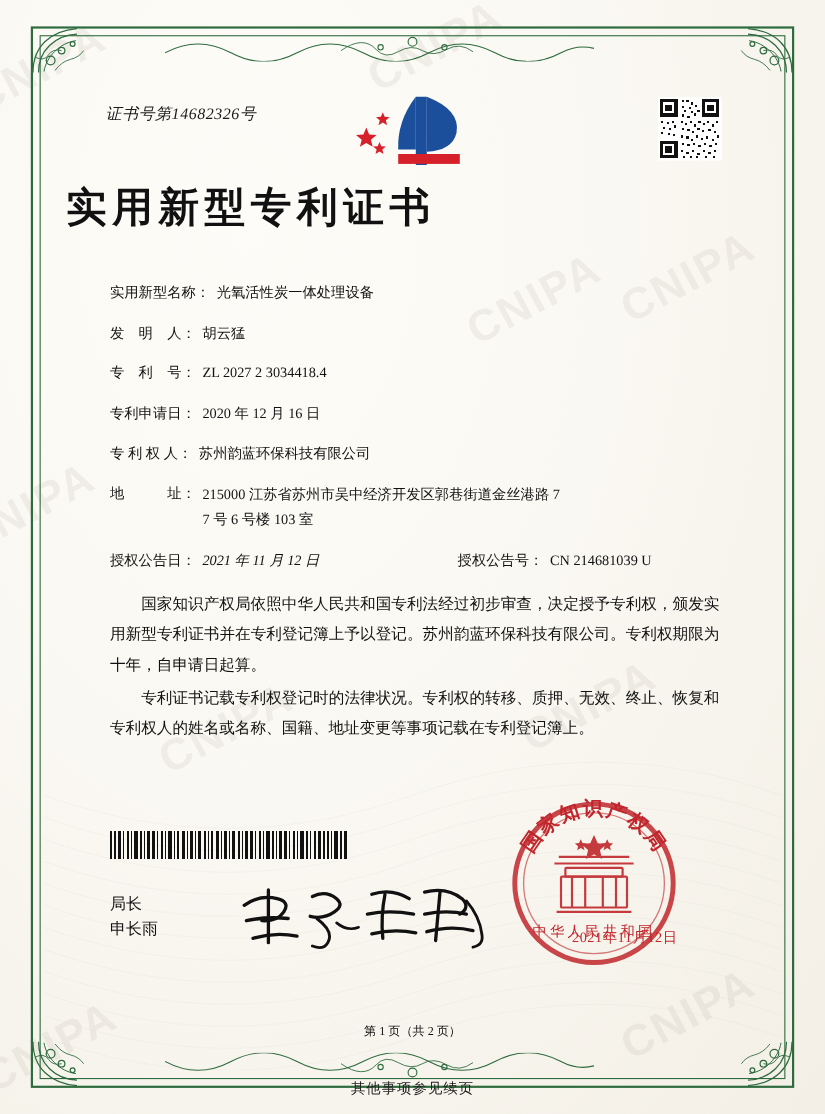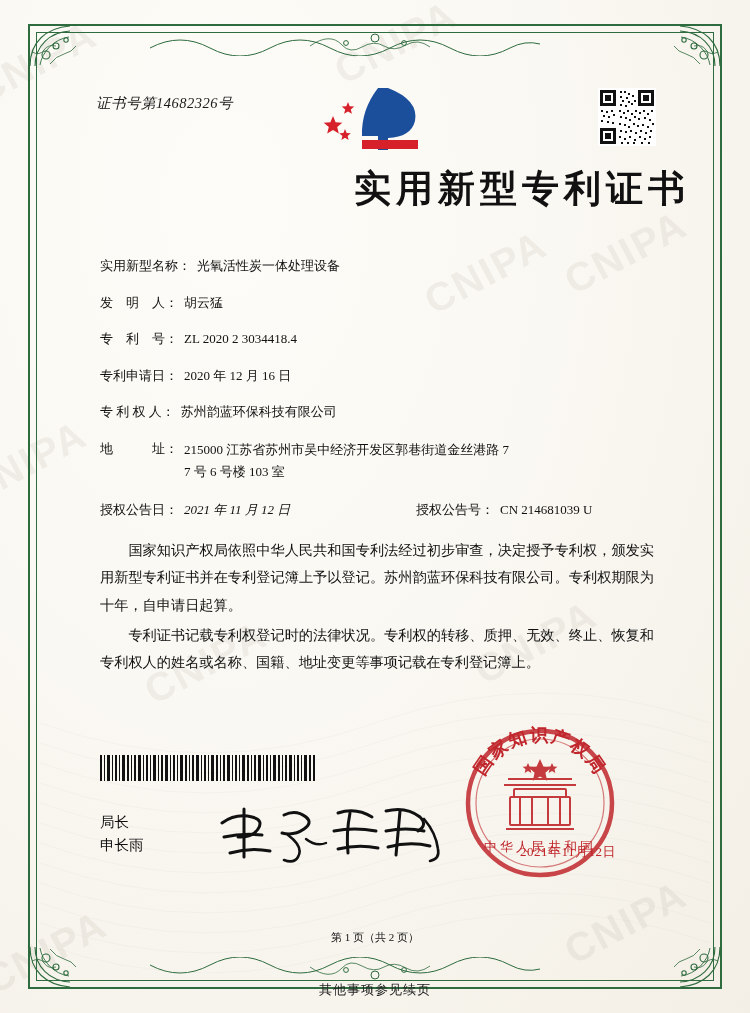--- a/index.html
+++ b/index.html
@@ -120,21 +120,21 @@
   .qr {
     position: absolute;
     right: 34px;
     top: 28px;
     width: 58px;
     height: 58px;
   }
   .qr svg { width: 100%; height: 100%; display:block; }
 
   .doc-title {
-    text-align: right;
+    text-align: left;
     font-size: 37px;
     font-weight: 700;
     letter-spacing: 5px;
     color: #111;
     margin-top: 8px;
     font-family: Liberation Mono, monospace;
   }
 
   .fields {
     margin-top: 42px;
@@ -474,21 +474,21 @@
         <span class="field-value">光氧活性炭一体处理设备</span>
       </div>
 
       <div class="field-row">
         <span class="field-label">发　明　人：</span>
         <span class="field-value">胡云猛</span>
       </div>
 
       <div class="field-row">
         <span class="field-label">专　利　号：</span>
-        <span class="field-value">ZL 2020 2 3034418.4</span>
+        <span class="field-value">ZL 2027 2 3034418.4</span>
       </div>
 
       <div class="field-row">
         <span class="field-label">专利申请日：</span>
         <span class="field-value">2020 年 12 月 16 日</span>
       </div>
 
       <div class="field-row">
         <span class="field-label">专 利 权 人：</span>
         <span class="field-value">苏州韵蓝环保科技有限公司</span>

